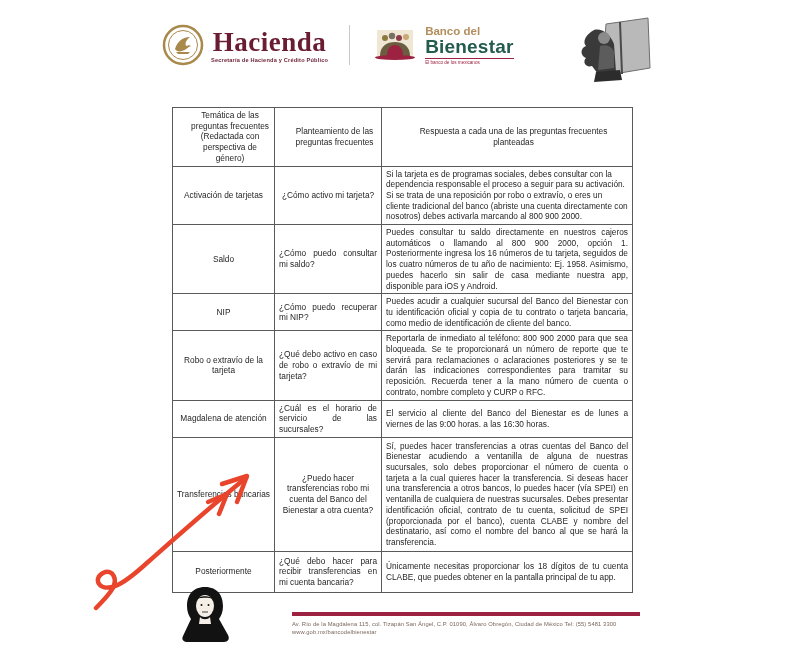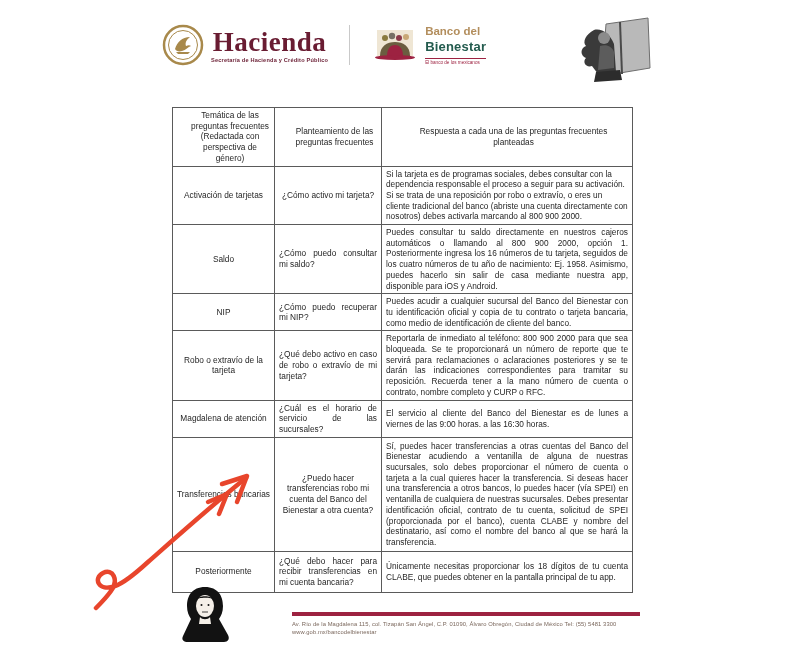--- a/index.html
+++ b/index.html
@@ -36,21 +36,21 @@
     font-size: 5.6px;
     font-weight: bold;
     color: #691C32;
     letter-spacing: .2px;
     margin-top: 1px;
   }
   .logo-divider { width:1px; height:40px; background:#c9c9c9; }
   .bienestar-group { display:flex; align-items:center; gap:6px; }
   .bienestar-text { display:flex; flex-direction:column; align-items:flex-start; }
   .banco-del { color:#B38E5D; font-weight:bold; font-size:11.5px; line-height:12px; }
-  .bienestar-name { color:#235B4E; font-weight:bold; font-size:13px; line-height:19px; letter-spacing:.2px; }
+  .bienestar-name { color:#235B4E; font-weight:bold; font-size:19px; line-height:19px; letter-spacing:.2px; }
   .bienestar-tagline { color:#9D2241; font-size:4.6px; margin-top:1.5px; border-top:1px solid #9D2241; padding-top:1px; width:100%; }
 
   .flag-art { position:absolute; left:576px; top:16px; }
 
   
   table.faq {
     position: absolute;
     left: 172px;
     top: 107px;
     width: 460px;

